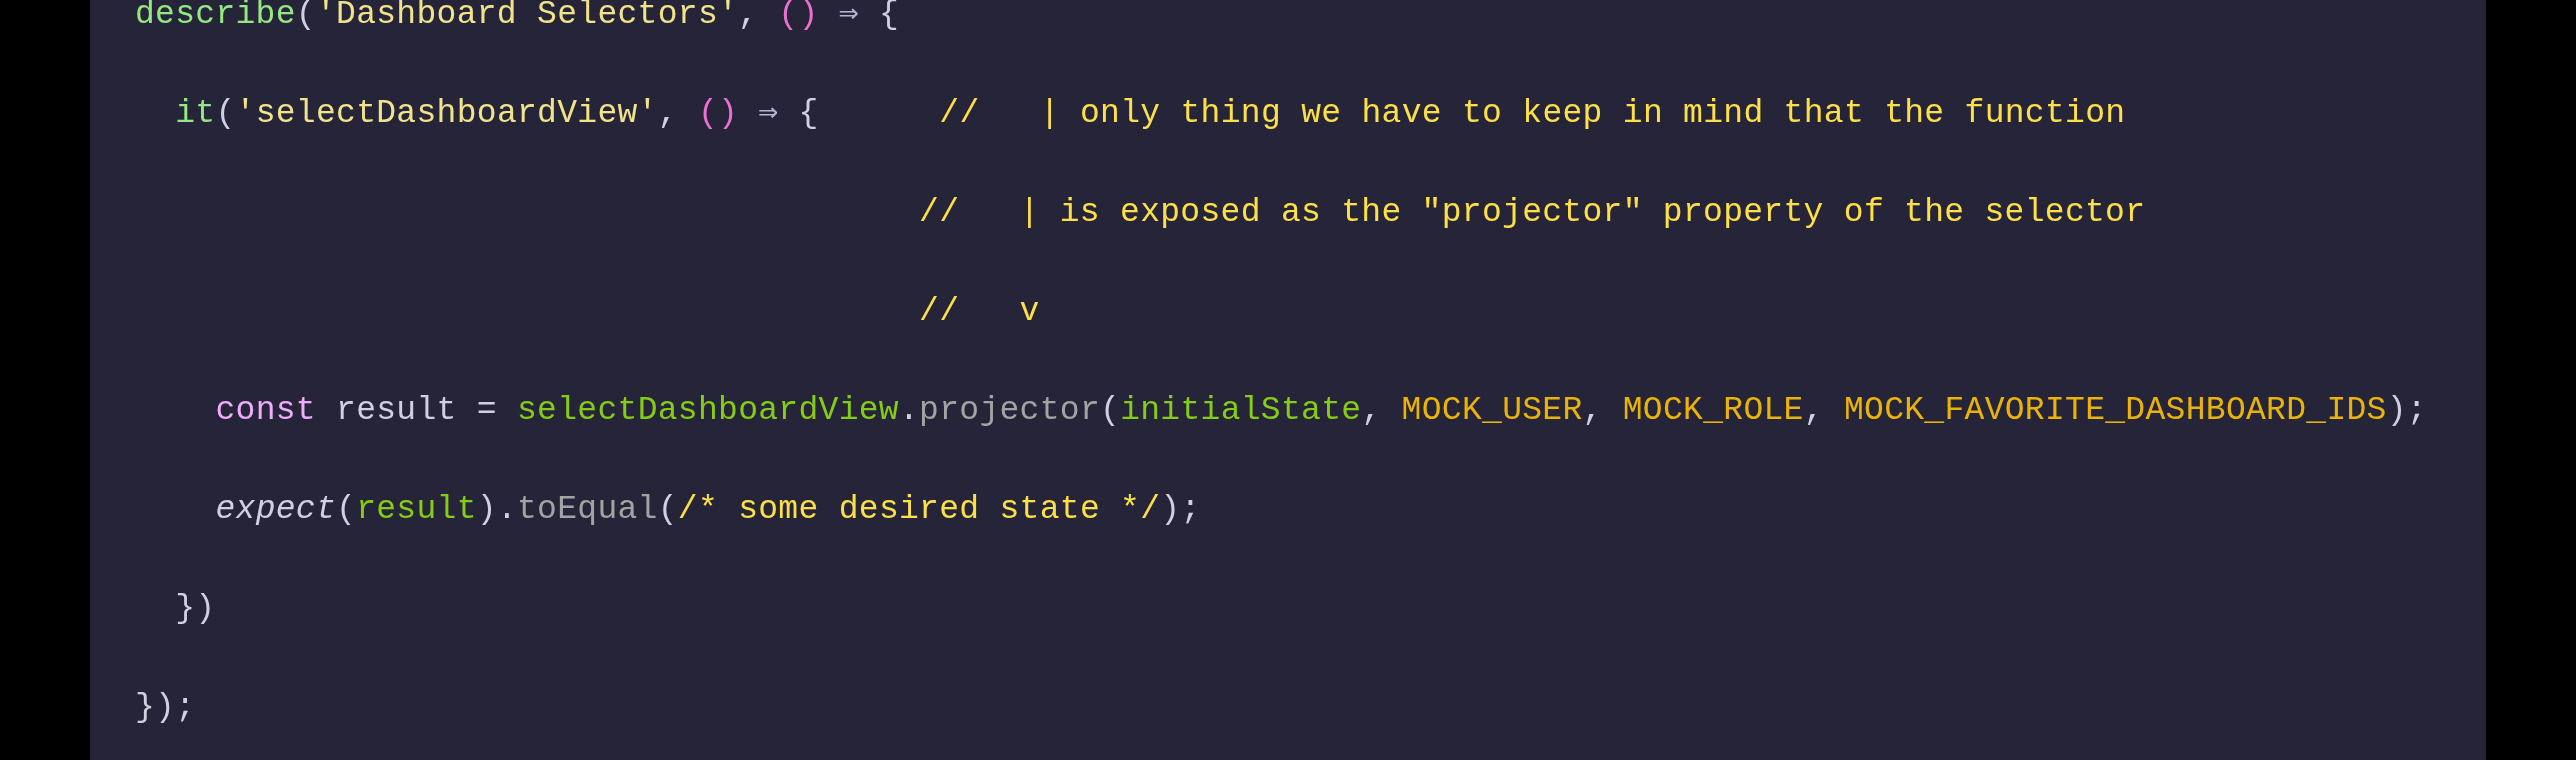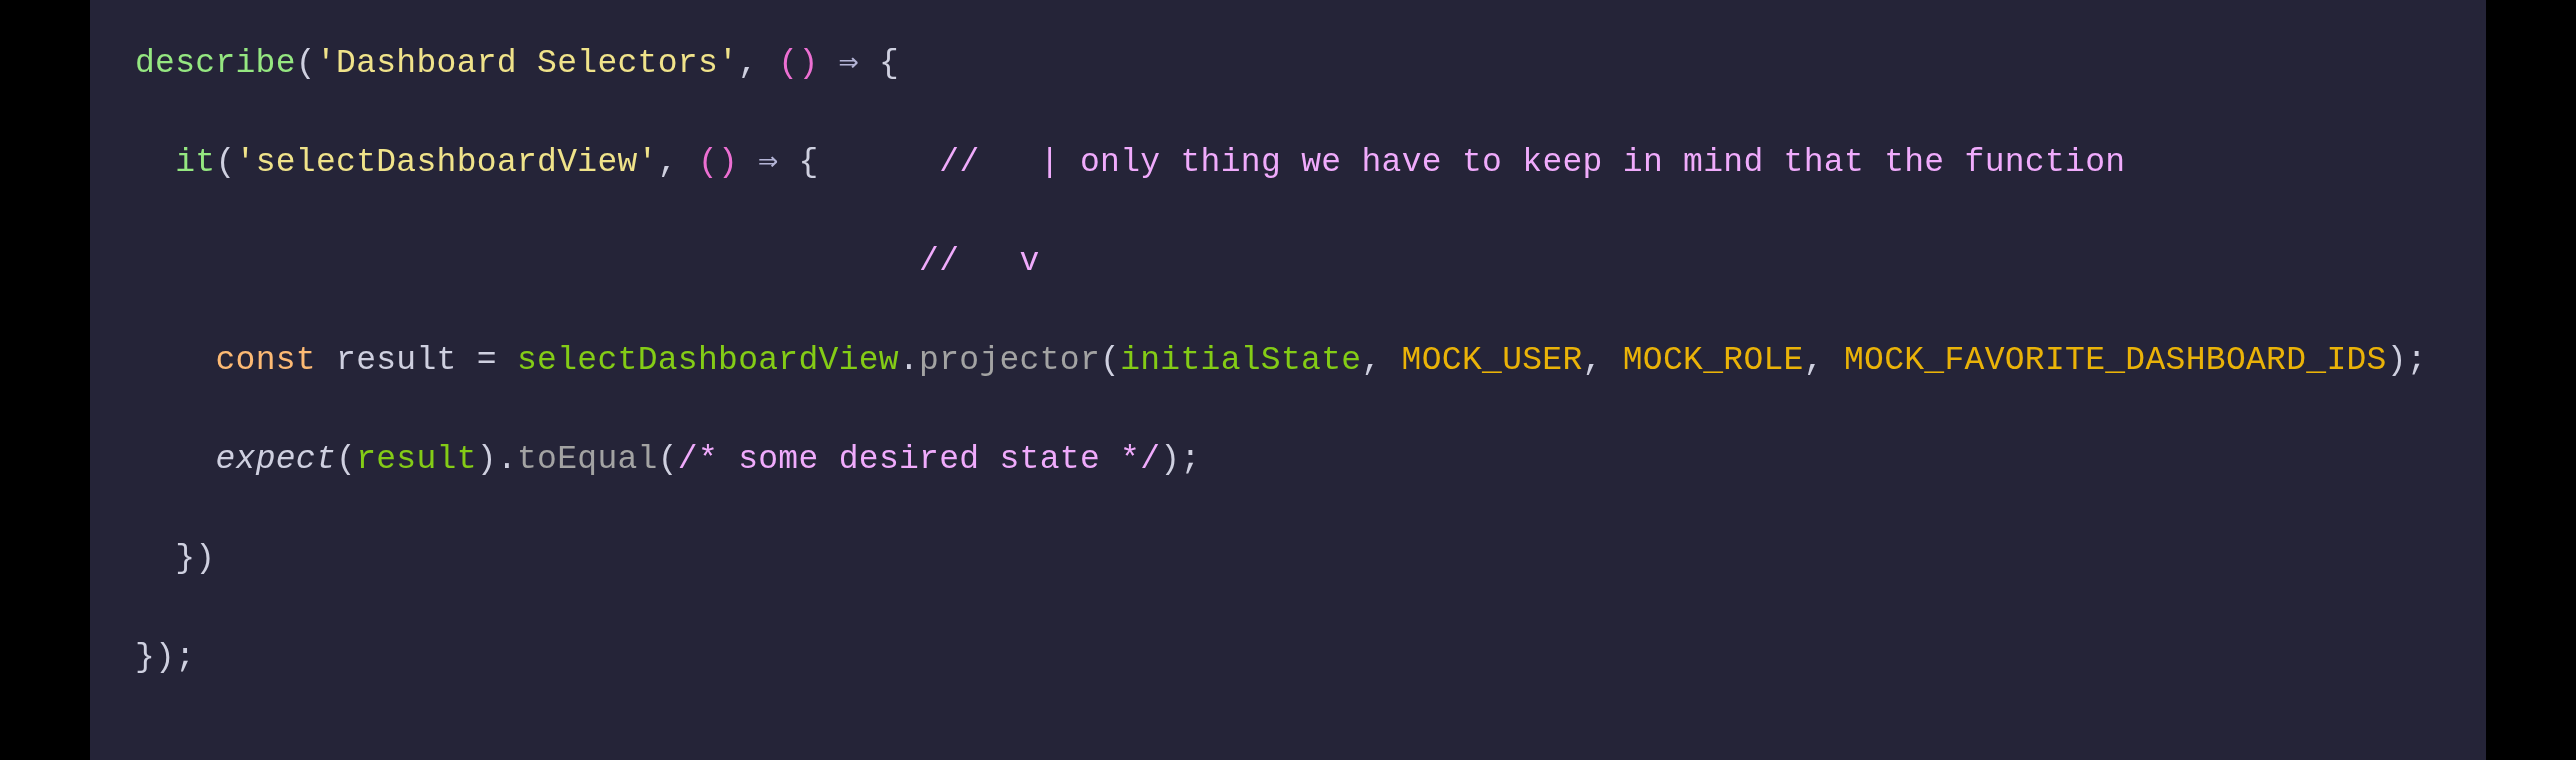--- a/index.html
+++ b/index.html
@@ -24,34 +24,35 @@
       font-size: 33px;
       line-height: 1.5;
       white-space: pre;
       letter-spacing: 0.3px;
     }
     .tok-fn { color: #95e781; }
     .tok-str { color: #f0e38a; }
     .tok-punct { color: #cfd0e0; }
     .tok-paren-pink { color: #ec6fd2; }
     .tok-arrow { color: #b4b4d6; }
-    .tok-comment { color: #f0abfc; margin-top: 32px; }
-    .tok-kw { color: #fdba74; }
+    .tok-comment { color: #fde047; margin-top: 32px; }
+    .tok-kw { color: #f0abfc; }
     .tok-var { color: #cfd0e0; }
     .tok-ident { color: #84cc16; }
     .tok-method { color: #a3a3a3; }
     .tok-const { color: #eab308; }
     .tok-expect { color: #cfd0e0; font-style: italic; }
     .line { display: block; }
   </style>
 </head>
 <body>
 
 <div class="code-container">
 <span class="line"><span class="tok-fn">describe</span><span class="tok-punct">(</span><span class="tok-str">'Dashboard Selectors'</span><span class="tok-punct">, </span><span class="tok-paren-pink">()</span><span class="tok-punct"> </span><span class="tok-arrow">⇒</span><span class="tok-punct"> </span><span class="tok-punct">{</span></span>
 <span class="line"><span>  </span><span class="tok-fn">it</span><span class="tok-punct">(</span><span class="tok-str">'selectDashboardView'</span><span class="tok-punct">, </span><span class="tok-paren-pink">()</span><span class="tok-punct"> </span><span class="tok-arrow">⇒</span><span class="tok-punct"> </span><span class="tok-punct">{</span><span>      </span><span class="tok-comment">//   | only thing we have to keep in mind that the function</span></span>
+<span class="line"><span>                                       </span><span class="tok-comment">//   | is exposed as the "projector" property of the selector</span></span>
 <span class="line"><span>                                       </span><span class="tok-comment">//   v</span></span>
 <span class="line"><span>    </span><span class="tok-kw">const</span><span> </span><span class="tok-var">result</span><span> </span><span class="tok-punct">=</span><span> </span><span class="tok-ident">selectDashboardView</span><span class="tok-punct">.</span><span class="tok-method">projector</span><span class="tok-punct">(</span><span class="tok-ident">initialState</span><span class="tok-punct">, </span><span class="tok-const">MOCK_USER</span><span class="tok-punct">, </span><span class="tok-const">MOCK_ROLE</span><span class="tok-punct">, </span><span class="tok-const">MOCK_FAVORITE_DASHBOARD_IDS</span><span class="tok-punct">)</span><span class="tok-punct">;</span></span>
 <span class="line"><span>    </span><span class="tok-expect">expect</span><span class="tok-punct">(</span><span class="tok-ident">result</span><span class="tok-punct">)</span><span class="tok-punct">.</span><span class="tok-method">toEqual</span><span class="tok-punct">(</span><span class="tok-comment">/* some desired state */</span><span class="tok-punct">)</span><span class="tok-punct">;</span></span>
 <span class="line"><span>  </span><span class="tok-punct">})</span></span>
 <span class="line"><span class="tok-punct">});</span></span>
 </div>
 
 
 </body></html>

